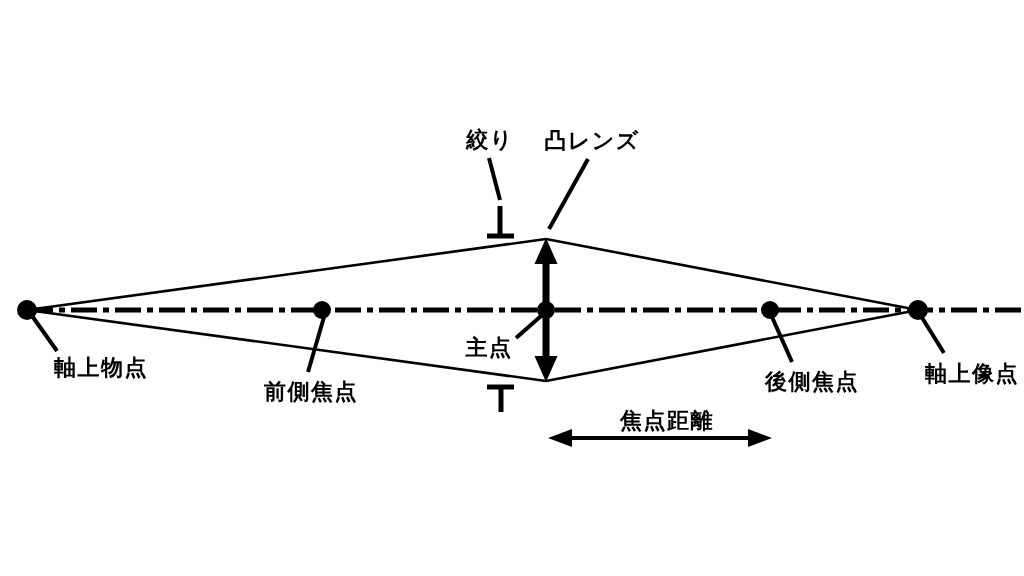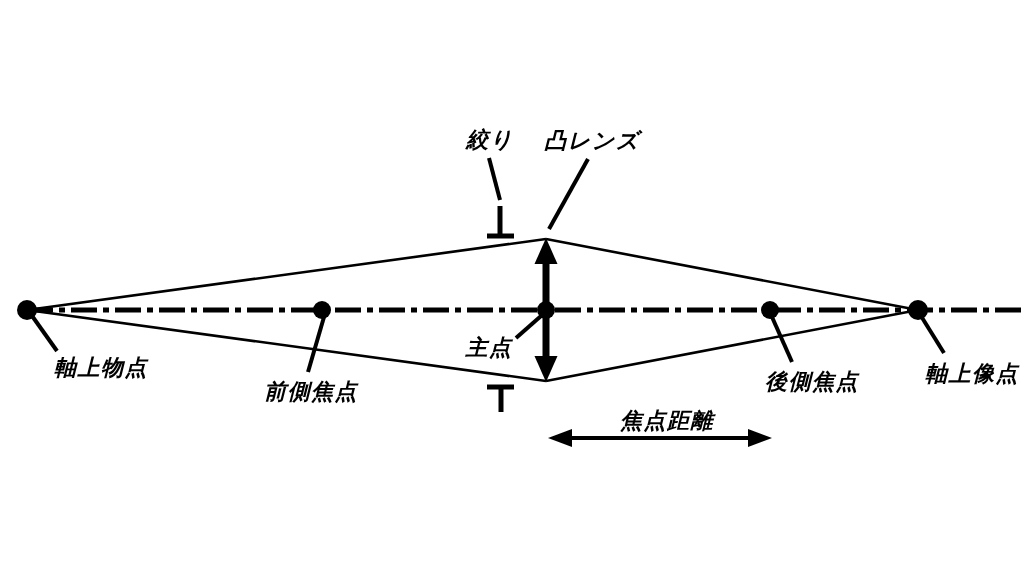--- a/index.html
+++ b/index.html
@@ -7,21 +7,20 @@
     padding: 0;
     background: #ffffff;
   }
   #stage {
     position: relative;
     width: 1024px;
     height: 576px;
     background: #ffffff;
     overflow: hidden;
     font-family: "Liberation Sans", "DejaVu Sans", sans-serif;
-    font-style: italic;
   }
   svg { display: block; }
   .stroke {
     stroke: #000000;
     fill: none;
   }
   .fillshape {
     fill: #000000;
     stroke: none;
   }

